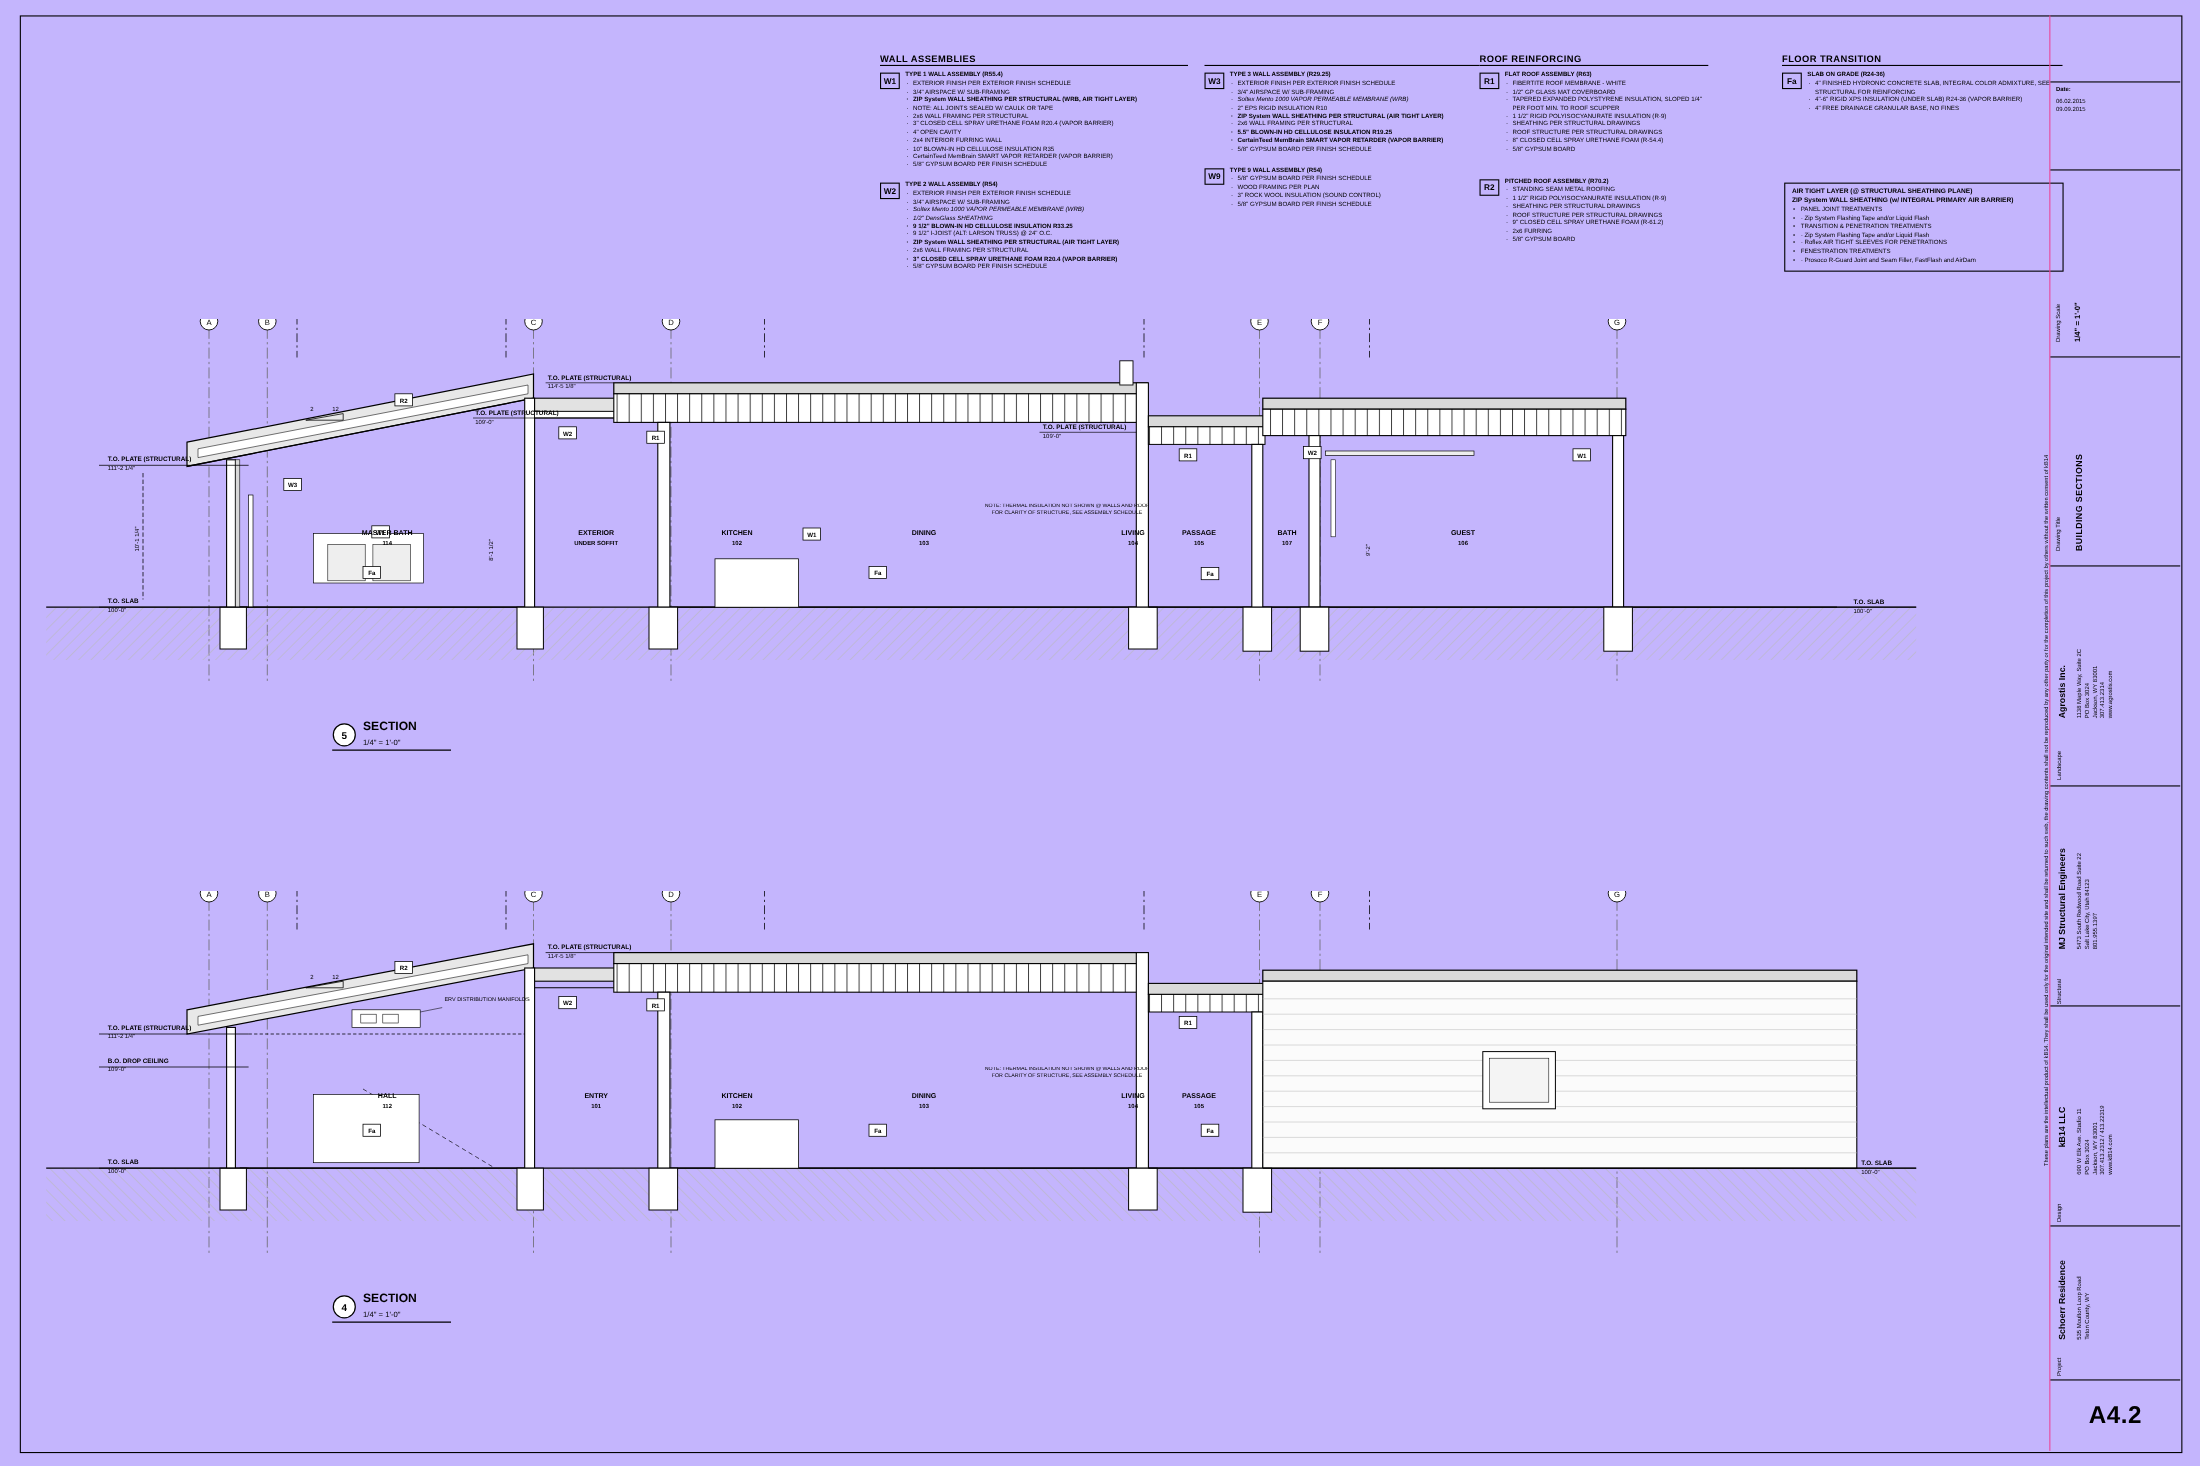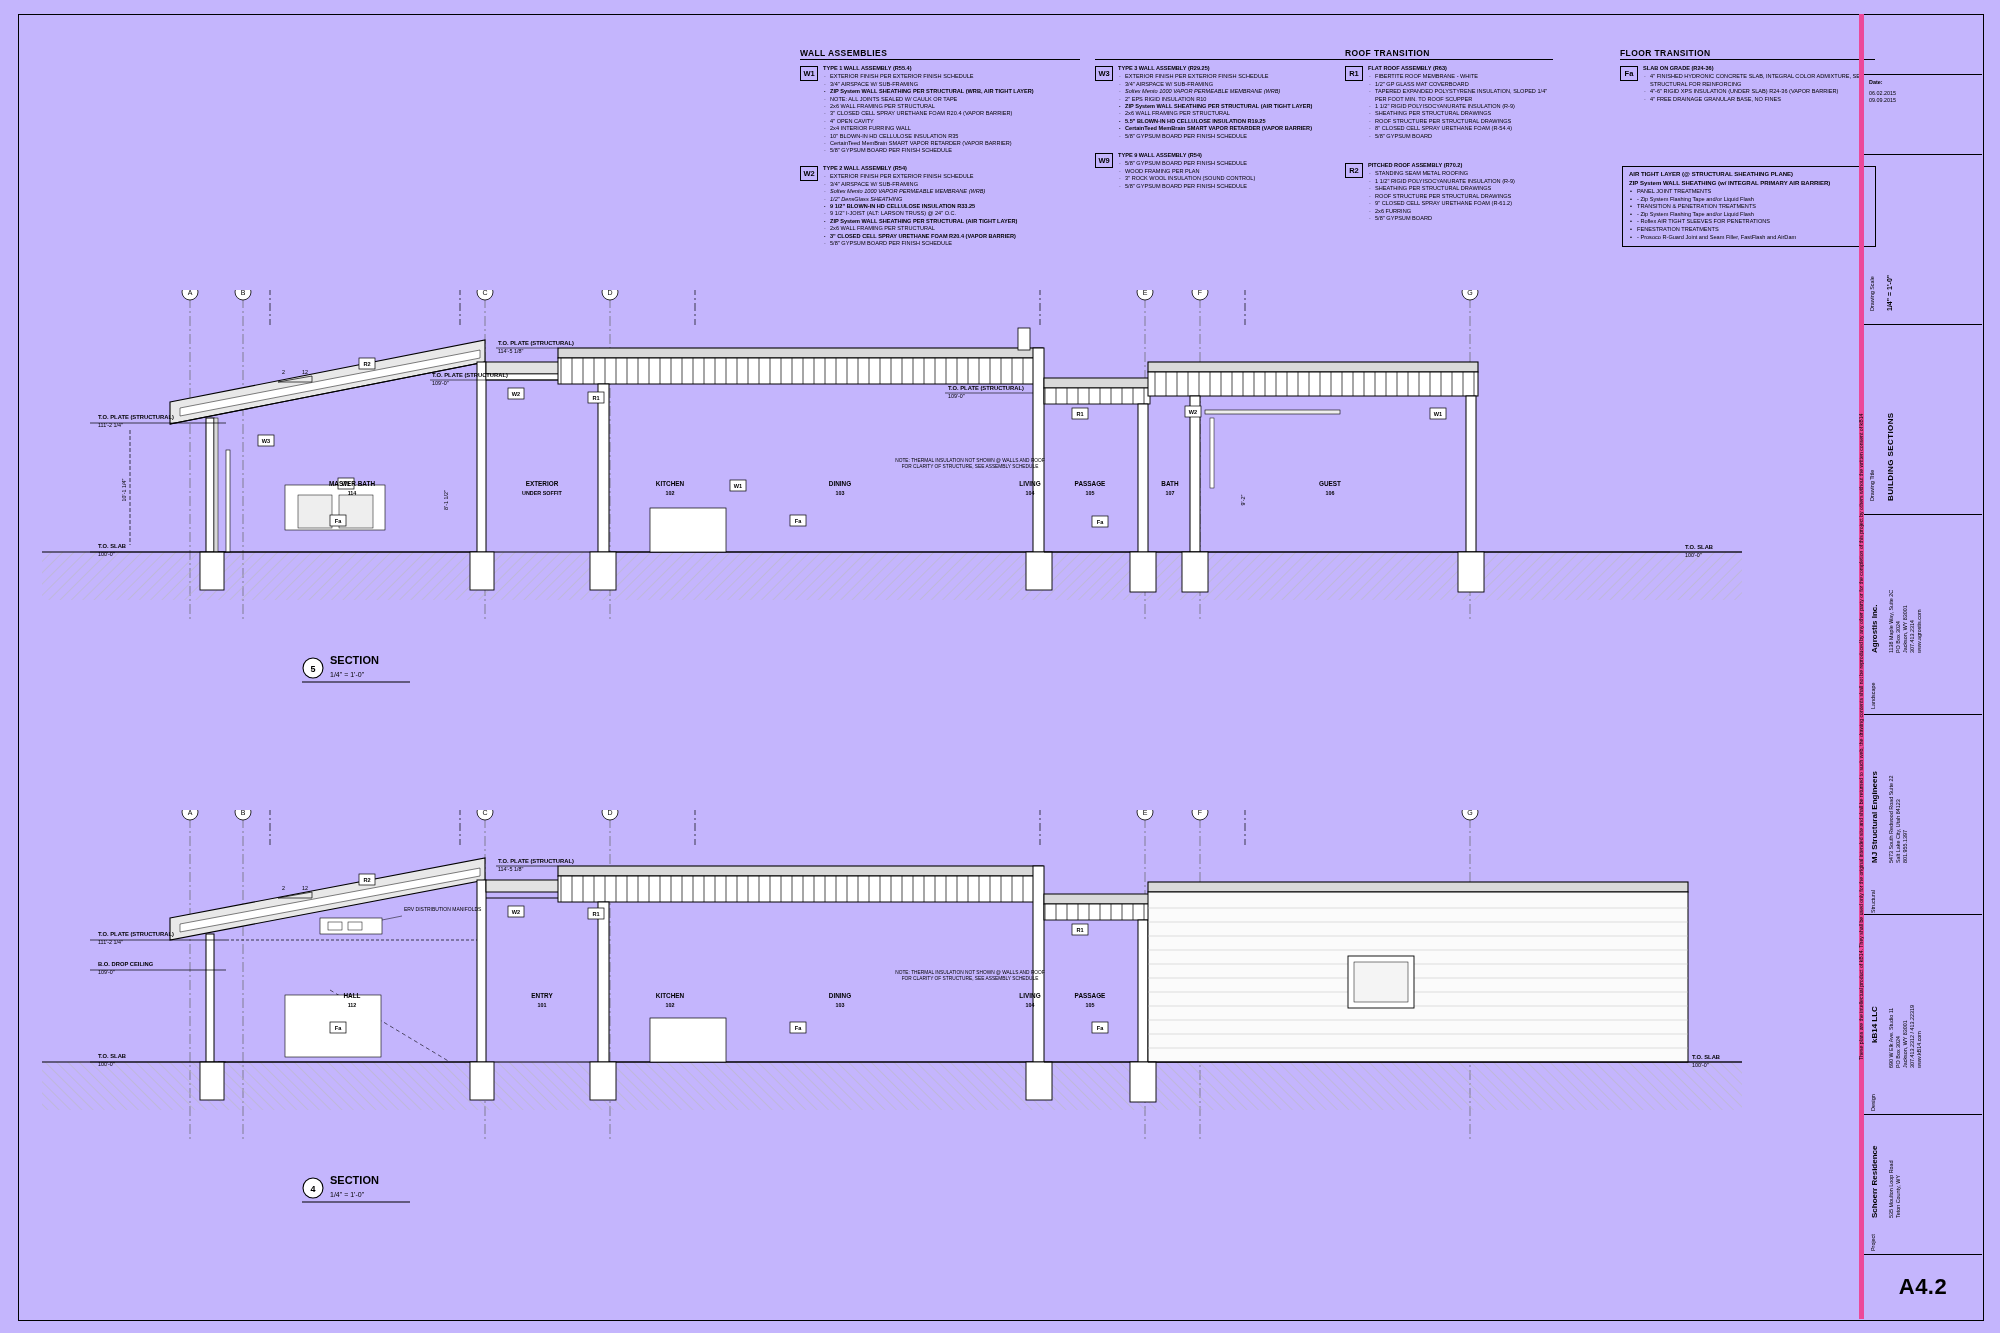--- a/index.html
+++ b/index.html
@@ -19,21 +19,21 @@
   .b{font-weight:bold;}
   .i{font-style:italic;}
   
   .airbox{position:absolute;border:1px solid #000;padding:4px 6px 5px 6px;}
   .airbox .t{font-size:6px;font-weight:bold;margin-bottom:3px;}
   .airbox .s{font-size:6px;font-weight:bold;margin-bottom:2px;}
   .airbox ul{margin:0;padding-left:8px;list-style:none;font-size:5.6px;line-height:7.6px;}
   .airbox li{position:relative;}
   .airbox li:before{content:"•";position:absolute;left:-7px;}
   
-  .tb{position:absolute;right:18px;top:14px;width:118px;height:1305px;border-left:5px solid #ec4899;}
+  .tb{position:absolute;right:18px;top:14px;width:118px;height:1305px;border-left:1px solid #ec4899;}
   .tbcell{position:absolute;left:0;width:118px;border-top:1px solid #000;box-sizing:border-box;}
   .vert{writing-mode:vertical-rl;transform:rotate(180deg);}
   .tiny{font-size:5.4px;line-height:7px;}
   .sheetno{font-size:22px;font-weight:bold;text-align:center;letter-spacing:.5px;}
   .sidenote{position:absolute;right:140px;top:300px;font-size:5.2px;}
   
   svg{display:block;}
   .lblb{font-size:5.8px;font-weight:bold;}
   .room{font-size:6.4px;font-weight:bold;text-anchor:middle;}
   .roomno{font-size:5.4px;font-weight:bold;text-anchor:middle;}
@@ -116,21 +116,21 @@
           <li>5/8" GYPSUM BOARD PER FINISH SCHEDULE</li>
           <li>WOOD FRAMING PER PLAN</li>
           <li>3" ROCK WOOL INSULATION (SOUND CONTROL)</li>
           <li>5/8" GYPSUM BOARD PER FINISH SCHEDULE</li>
         </ul>
       </div>
     </div>
   </div>
 
   <div class="nb" style="left:1345px;top:48px;width:208px;">
-    <div class="nbtitle">ROOF TRANSITION</div>
+    <div class="nbtitle">ROOF REINFORCING</div>
     <div class="nbrule"></div>
     <div class="asmrow">
       <div class="tag">R1</div>
       <div class="asmbody" style="white-space:normal">
         <div class="hdr">FLAT ROOF ASSEMBLY (R63)</div>
         <ul>
           <li>FIBERTITE ROOF MEMBRANE - WHITE</li>
           <li>1/2" GP GLASS MAT COVERBOARD</li>
           <li style="white-space:normal">TAPERED EXPANDED POLYSTYRENE INSULATION, SLOPED 1/4" PER FOOT MIN. TO ROOF SCUPPER</li>
           <li>1 1/2" RIGID POLYISOCYANURATE INSULATION (R-9)</li>

